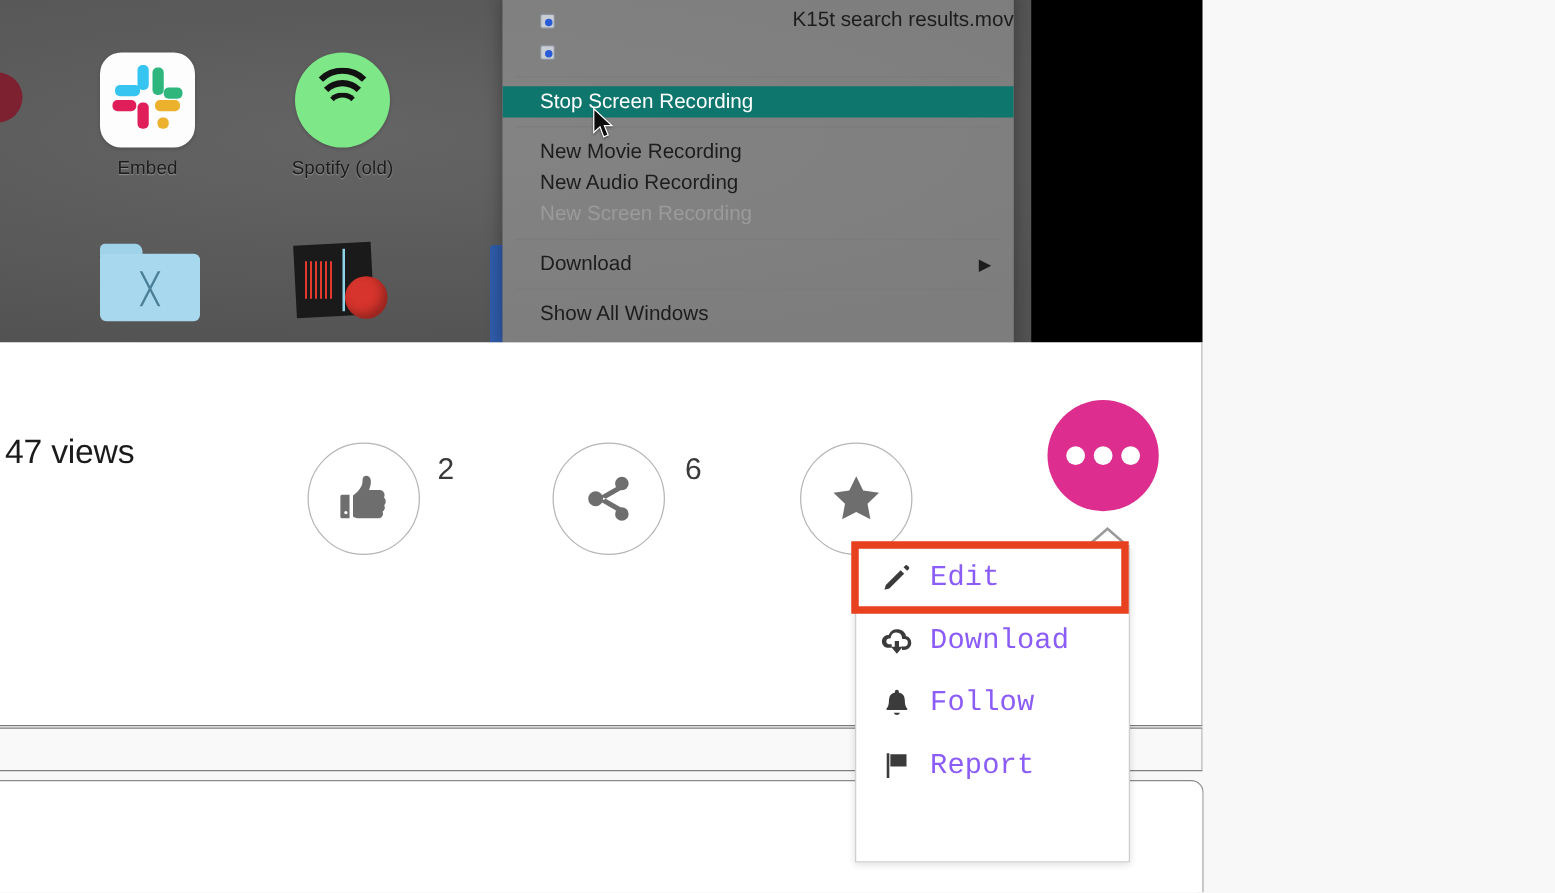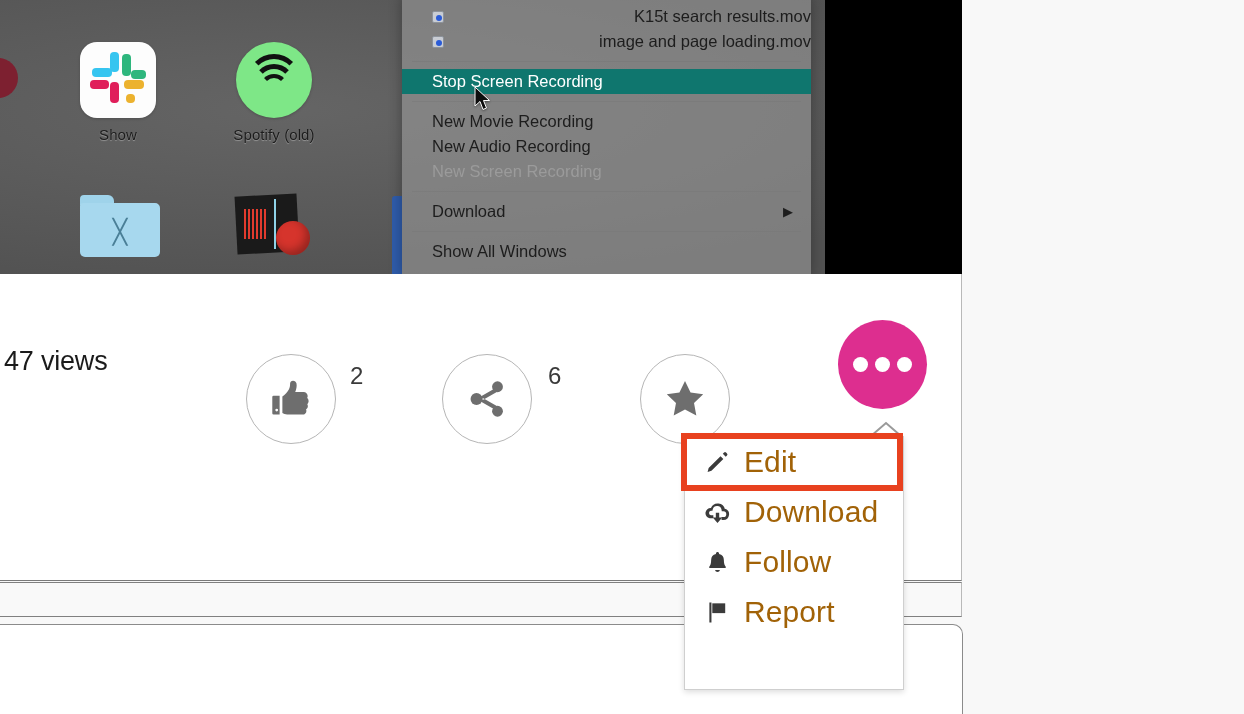--- a/index.html
+++ b/index.html
@@ -219,21 +219,21 @@
   }
   .dd-item {
     position: relative; height: 50px; display: flex; align-items: center;
     padding-left: 18px; gap: 13px;
   }
   .dd-item .dd-icon {
     width: 28px; height: 28px; display: flex; align-items: center; justify-content: center;
     flex: 0 0 28px;
   }
   .dd-item .dd-icon svg { fill: #3b3b3b; }
-  .dd-label { font-size: 30px; color: #a16207; letter-spacing: .1px; }
+  .dd-label { font-size: 23px; color: #8b5cf6; letter-spacing: .1px; font-family: Liberation Mono, monospace; }
 
   .dd-highlight {
     position: absolute; left: 681px; top: 433px;
     width: 222px; height: 58px;
     border: 6px solid #e8411f;
     background: transparent;
     z-index: 50; pointer-events: none;
   }
 
   
@@ -273,21 +273,21 @@
           <span class="sl sl-a"></span>
             <span class="sl sl-b"></span>
           <span class="sl sl-c"></span>
             <span class="sl sl-d"></span>
           <span class="sl sl-e"></span>
             <span class="sl sl-f"></span>
           <span class="sl sl-g"></span>
             <span class="sl sl-h"></span>
         </div>
       </div>
-      <div class="app-label">Show</div>
+      <div class="app-label">Embed</div>
     </div>
 
     <div class="app-tile" style="left:204px; top:42px;">
       <div class="icon-box">
         <div class="spotify">
           <span class="sp-wave sp-w1"></span>
           <span class="sp-wave sp-w2"></span>
           <span class="sp-wave sp-w3"></span>
         </div>
       </div>
@@ -320,21 +320,20 @@
 
     <div class="mac-menu">
       <div style="height:12px"></div>
 
       <div class="mm-item recent">
         <span class="mm-doc-icon"></span>
         <span>K15t search results.mov</span>
       </div>
       <div class="mm-item recent">
         <span class="mm-doc-icon"></span>
-        <span>image and page loading.mov</span>
       </div>
 
       <div class="mm-sep"></div>
 
       <div class="mm-item selected">
         <span>Stop Screen Recording</span>
       </div>
 
       <div class="mm-sep"></div>
 

